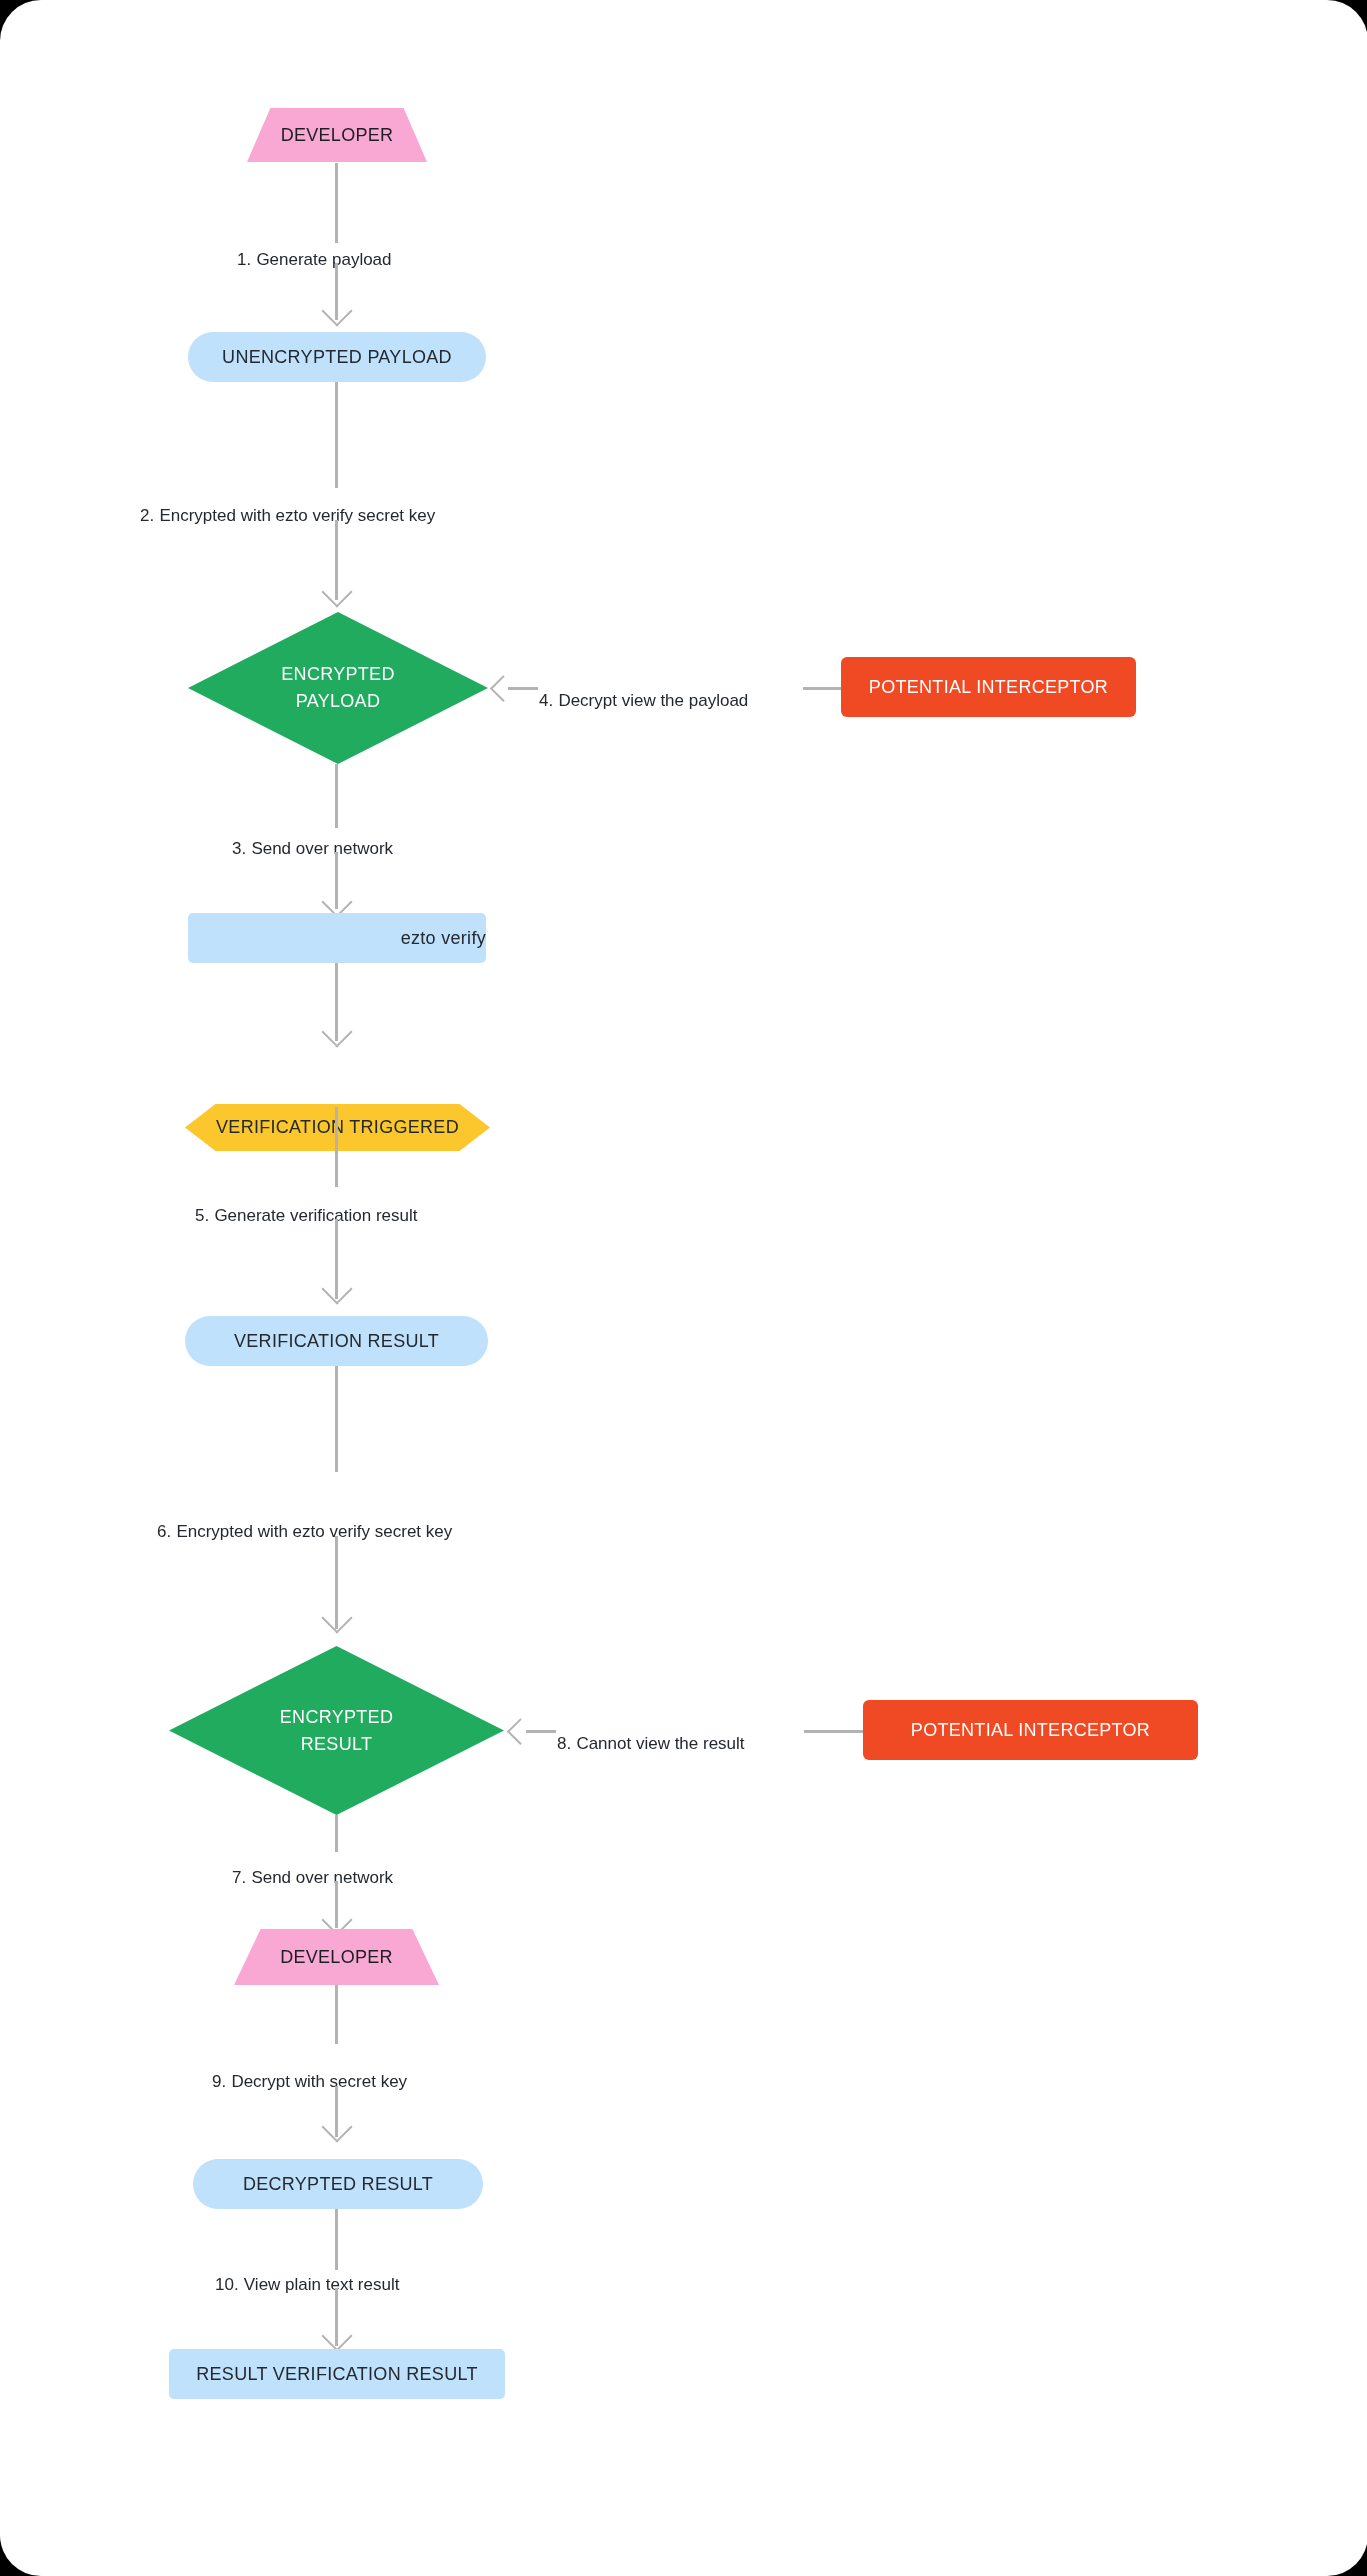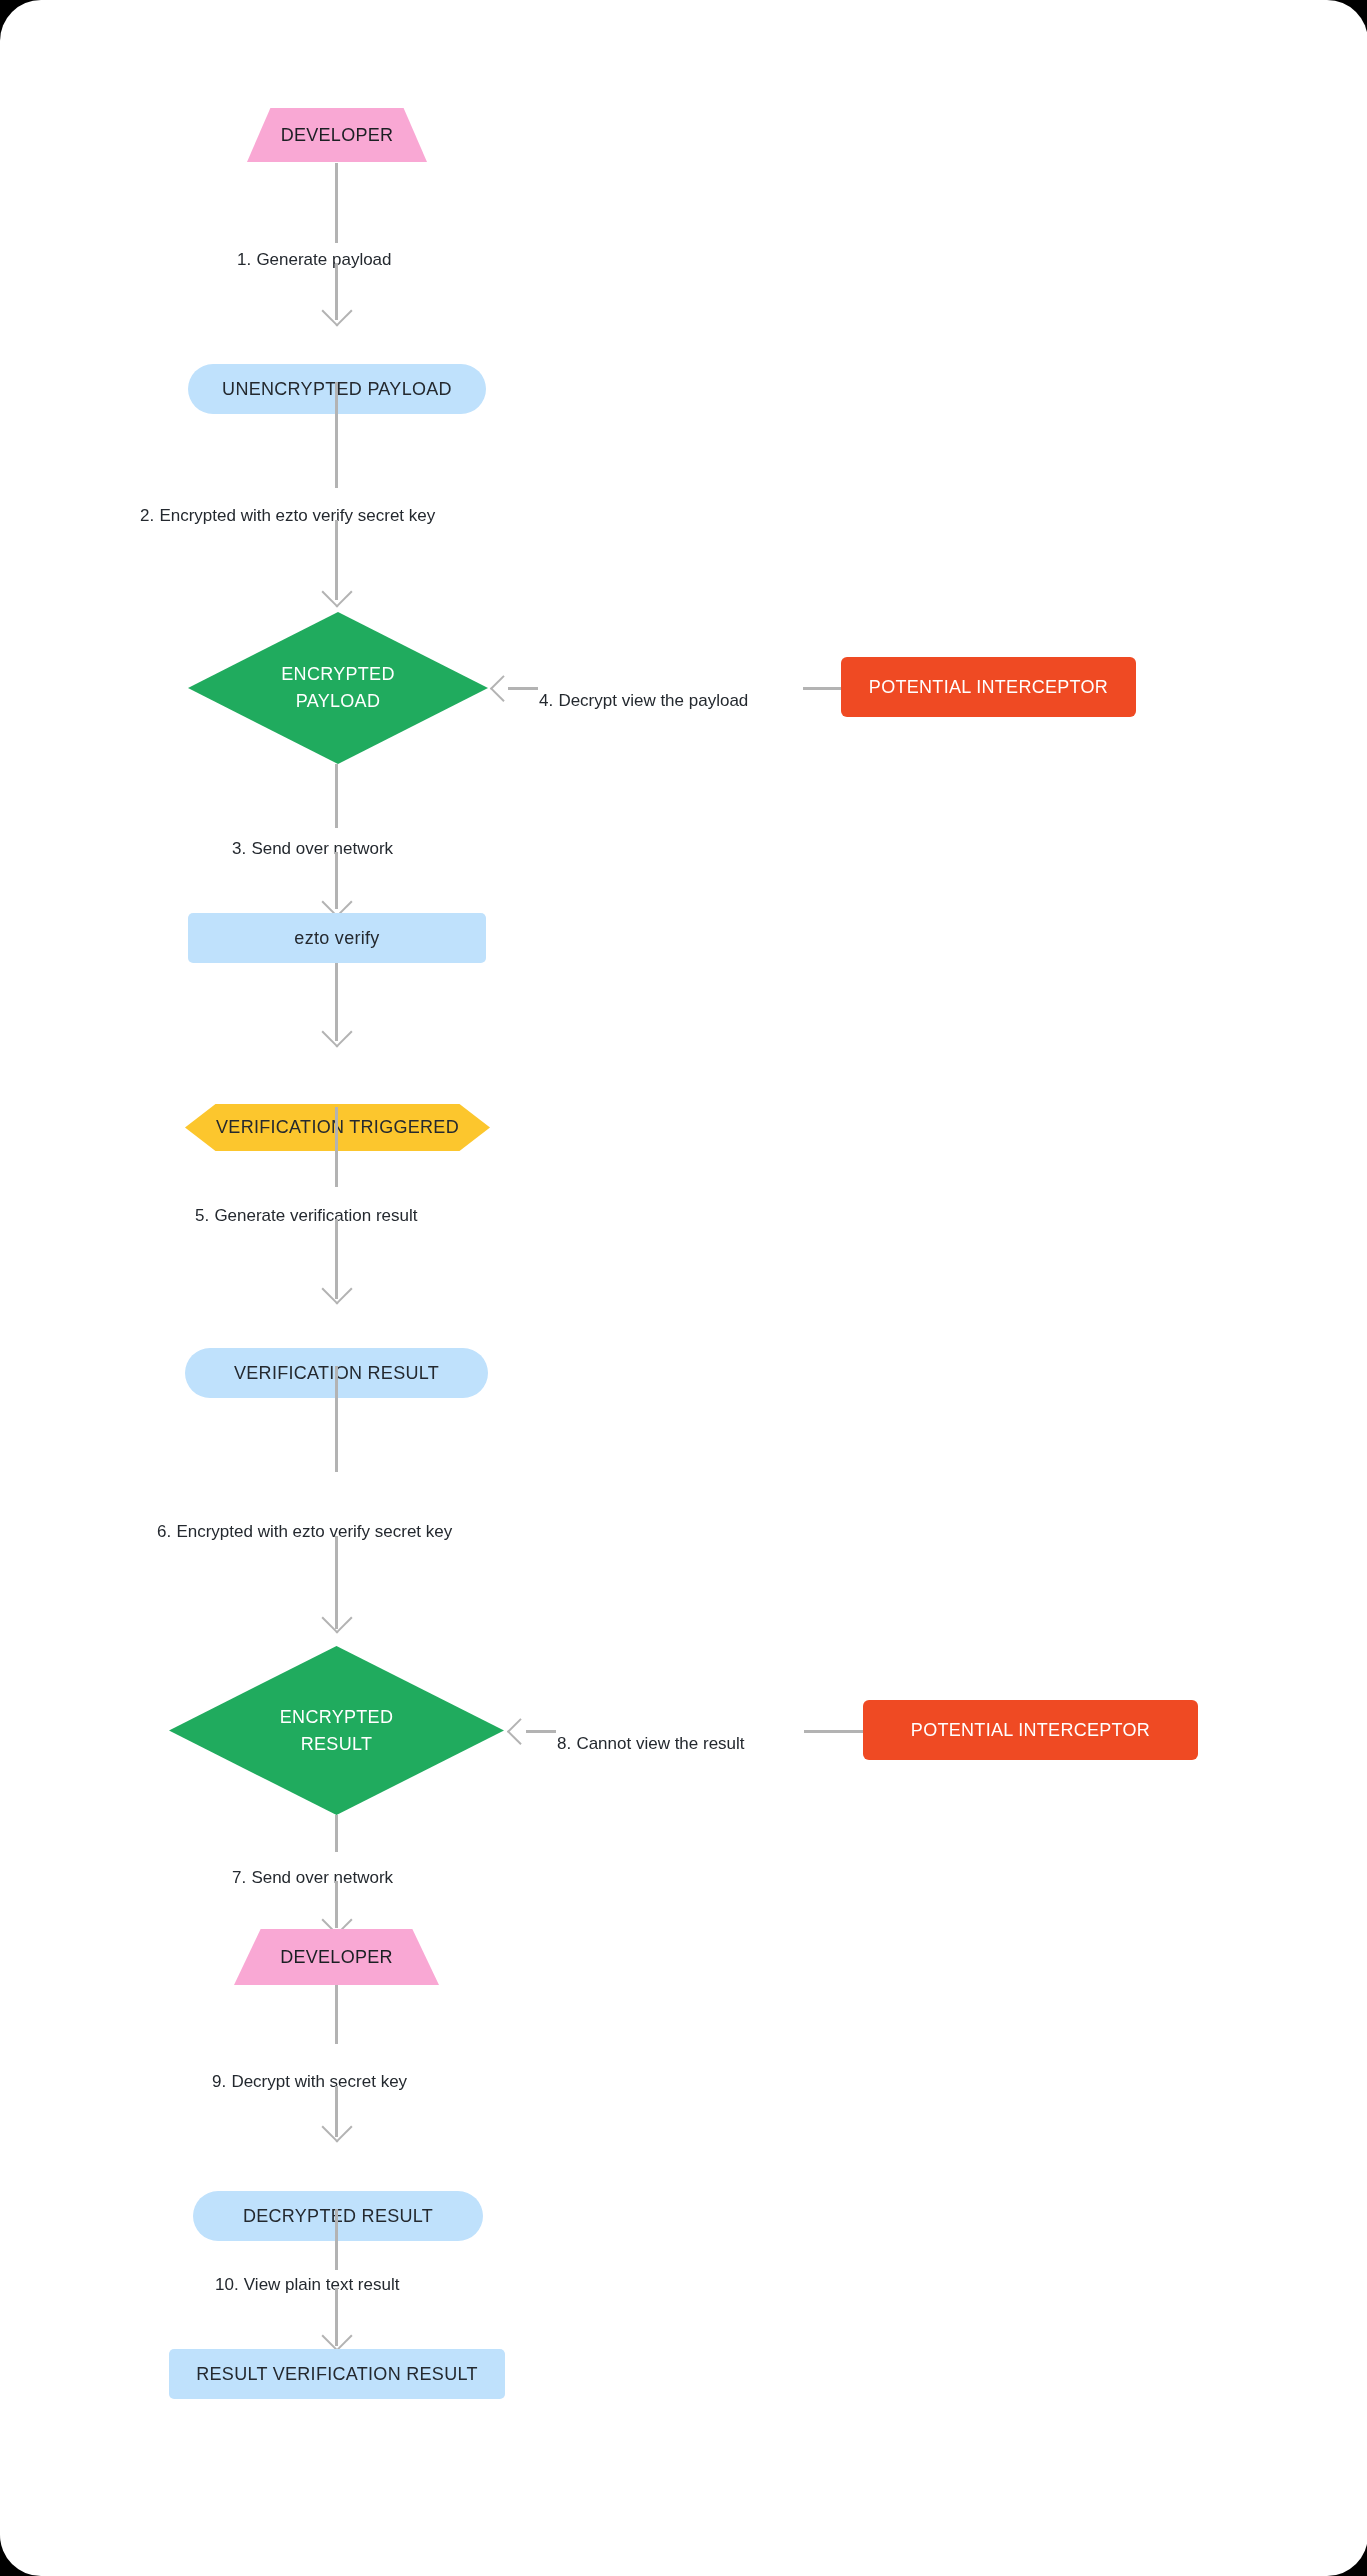--- a/index.html
+++ b/index.html
@@ -30,33 +30,32 @@
     line-height: 1.35;
   }
 
   
   .pill {
     background: #bfe1fc;
     border-radius: 846px;
     color: #24292f;
     font-size: 18px;
     letter-spacing: 0.3px;
-    margin-top: 32px;
   }
 
   
   .rect {
     background: #bfe1fc;
     border-radius: 5.1px;
     color: #24292f;
     font-size: 18px;
     letter-spacing: 0.3px;
   }
 
-  .rect.lower { text-transform: none; }
+  .rect.lower { text-transform: none; justify-content: flex-end; }
 
   
   .trapezoid {
     background: #f9a8d4;
     color: #1b1f23;
     font-size: 18px;
     letter-spacing: 0.3px;
     clip-path: polygon(13% 0%, 87% 0%, 100% 100%, 0% 100%);
   }
 

